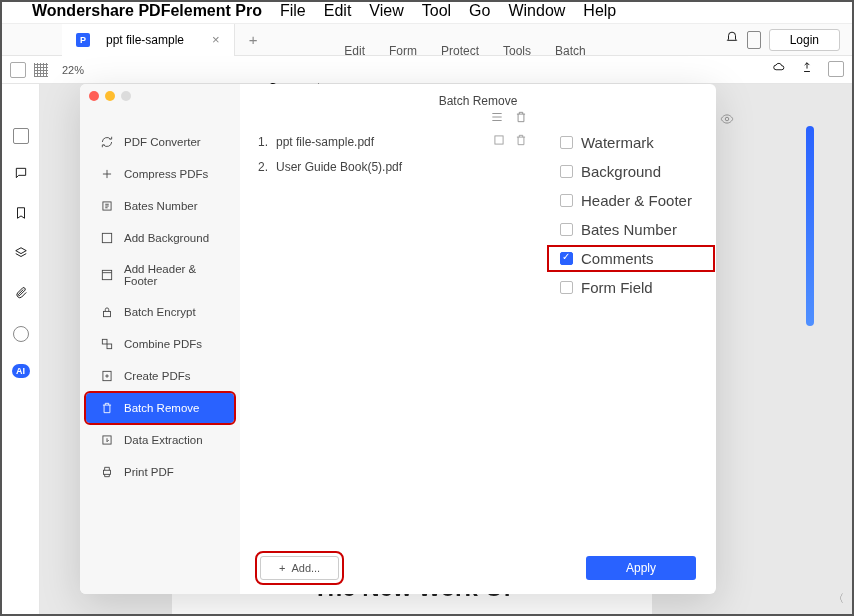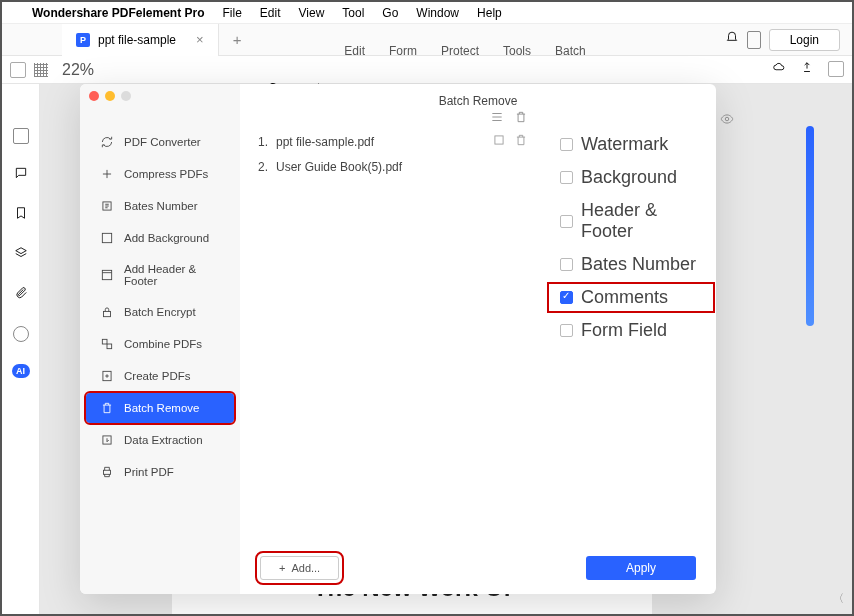--- a/index.html
+++ b/index.html
@@ -1,37 +1,37 @@
 <!DOCTYPE html>
 <html><head>
   <meta charset="utf-8">
   <style>
     * { margin: 0; padding: 0; box-sizing: border-box; font-family: -apple-system, BlinkMacSystemFont, "Segoe UI", sans-serif; }
     body { width: 854px; height: 616px; background: #f5f5f5; position: relative; border: 2px solid #555; overflow: hidden; }
     
-    .menubar { height: 22px; background: #fff; display: flex; align-items: center; padding: 0 12px; gap: 18px; font-size: 12px; border-bottom: 1px solid #eee; }
+    .menubar { height: 22px; background: #fff; display: flex; align-items: flex-start; padding: 0 12px; gap: 18px; font-size: 16px; border-bottom: 1px solid #eee; }
     .menubar .apple { font-size: 13px; }
     .menubar span { cursor: default; }
     .menubar .appname { font-weight: 600; }
     
     .tabbar { height: 32px; background: #fafafa; display: flex; align-items: center; border-bottom: 1px solid #e5e5e5; }
     .tabbar-spacer { width: 60px; }
-    .tab { display: flex; align-items: center; padding: 0 14px; height: 32px; background: #fff; border-right: 1px solid #e5e5e5; gap: 8px; font-size: 12px; }
+    .tab { display: flex; align-items: center; padding: 0 14px; height: 32px; background: #fff; border-right: 1px solid #e5e5e5; gap: 16px; font-size: 12px; }
     .tab-icon { width: 14px; height: 14px; background: #2962ff; border-radius: 2px; display: flex; align-items: center; justify-content: center; }
     .tab-icon::after { content:"P"; color:#fff; font-size:9px; font-weight:bold; }
     .tab-close { color: #888; font-size: 13px; margin-left: 12px; }
     .tab-add { padding: 0 14px; color: #888; font-size: 15px; }
     .tabbar-right { margin-left: auto; display: flex; align-items: center; gap: 8px; padding: 0 12px; }
     .tbr-icon { width: 14px; height: 18px; border: 1.5px solid #888; border-radius: 2px; }
     .login-btn { padding: 3px 20px; border: 1px solid #ccc; border-radius: 3px; font-size: 12px; background: #fff; }
     
     .toolbar { height: 28px; background: #fff; display: flex; align-items: center; border-bottom: 1px solid #e5e5e5; padding: 0 8px; gap: 8px; }
     .tb-icon { width: 16px; height: 16px; border: 1px solid #aaa; border-radius: 2px; }
     .tb-grid { width: 14px; height: 14px; background: repeating-linear-gradient(0deg,#888 0 1px,transparent 1px 3px), repeating-linear-gradient(90deg,#888 0 1px,transparent 1px 3px); }
-    .zoom { font-size: 16px; color: #555; margin-left: 6px; }
+    .zoom { font-size: 11px; color: #555; margin-left: 6px; }
     .toolbar-center { position: absolute; left: 50%; transform: translateX(-50%); display: flex; gap: 24px; font-size: 12px; color: #555; }
     .toolbar-center span.active { color: #000000; margin-top: 37px; }
     .toolbar-right { margin-left: auto; display: flex; gap: 14px; }
     
     .main-area { position: relative; height: calc(100% - 82px); background: #e8e8e8; }
     
     .leftbar { position: absolute; left: 0; top: 0; width: 38px; height: 100%; background: #fff; border-right: 1px solid #e5e5e5; display: flex; flex-direction: column; gap: 22px; padding-top: 44px; align-items: center; }
     .lb-icon { width: 16px; height: 16px; border: 1.5px solid #888; border-radius: 2px; }
     .lb-icon.circ { border-radius: 50%; }
     .lb-icon.ai { border: none; background: #2962ff; color: #fff; font-size: 9px; display:flex;align-items:center;justify-content:center; font-weight:600; border-radius:7px; width:18px; height:14px; }
@@ -54,21 +54,21 @@
     .mmain { flex: 1; position: relative; display: flex; flex-direction: column; }
     .mtitle { text-align: center; font-size: 12px; color: #444; padding: 10px 0; }
     .mcontent { flex: 1; display: flex; }
     .mfiles { flex: 1; padding: 10px 18px; font-size: 12px; color: #444; position: relative; }
     .mfiles-hdr { position: absolute; right: 18px; top: -8px; display: flex; gap: 10px; color: #888; }
     .mfile-row { display: flex; align-items: center; padding: 5px 0; }
     .mfile-num { margin-right: 8px; }
     .mfile-name { flex: 1; }
     .mfile-actions { display: flex; gap: 8px; color: #999; }
     
-    .mopts { width: 170px; padding: 10px 0; font-size: 18px; color: #444; }
+    .mopts { width: 170px; padding: 10px 0; font-size: 15px; color: #444; }
     .mopt { display: flex; align-items: center; gap: 8px; padding: 6px 14px; }
     .mopt .cb { width: 13px; height: 13px; border: 1px solid #bbb; border-radius: 2px; flex-shrink: 0; }
     .mopt .cb.checked { background: #2962ff; border-color: #2962ff; position: relative; }
     .mopt .cb.checked::after { content: "✓"; color: #fff; font-size: 10px; position: absolute; left: 1px; top: -2px; }
     .mopt.hl { outline: 2px solid #c00; outline-offset: -1px; padding: 4px 12px; margin: 2px 2px; }
     
     .mfooter { display: flex; padding: 12px 20px 14px; gap: 12px; }
     .addbtn { padding: 5px 18px; border: 1px solid #ccc; border-radius: 3px; font-size: 11px; color: #555; background: #fff; display: flex; align-items: center; gap: 6px; }
     .addbtn.hl { outline: 2px solid #c00; outline-offset: 3px; }
     .applybtn { margin-left: auto; padding: 5px 40px; background: #2962ff; color: #fff; border: none; border-radius: 3px; font-size: 12px; }

